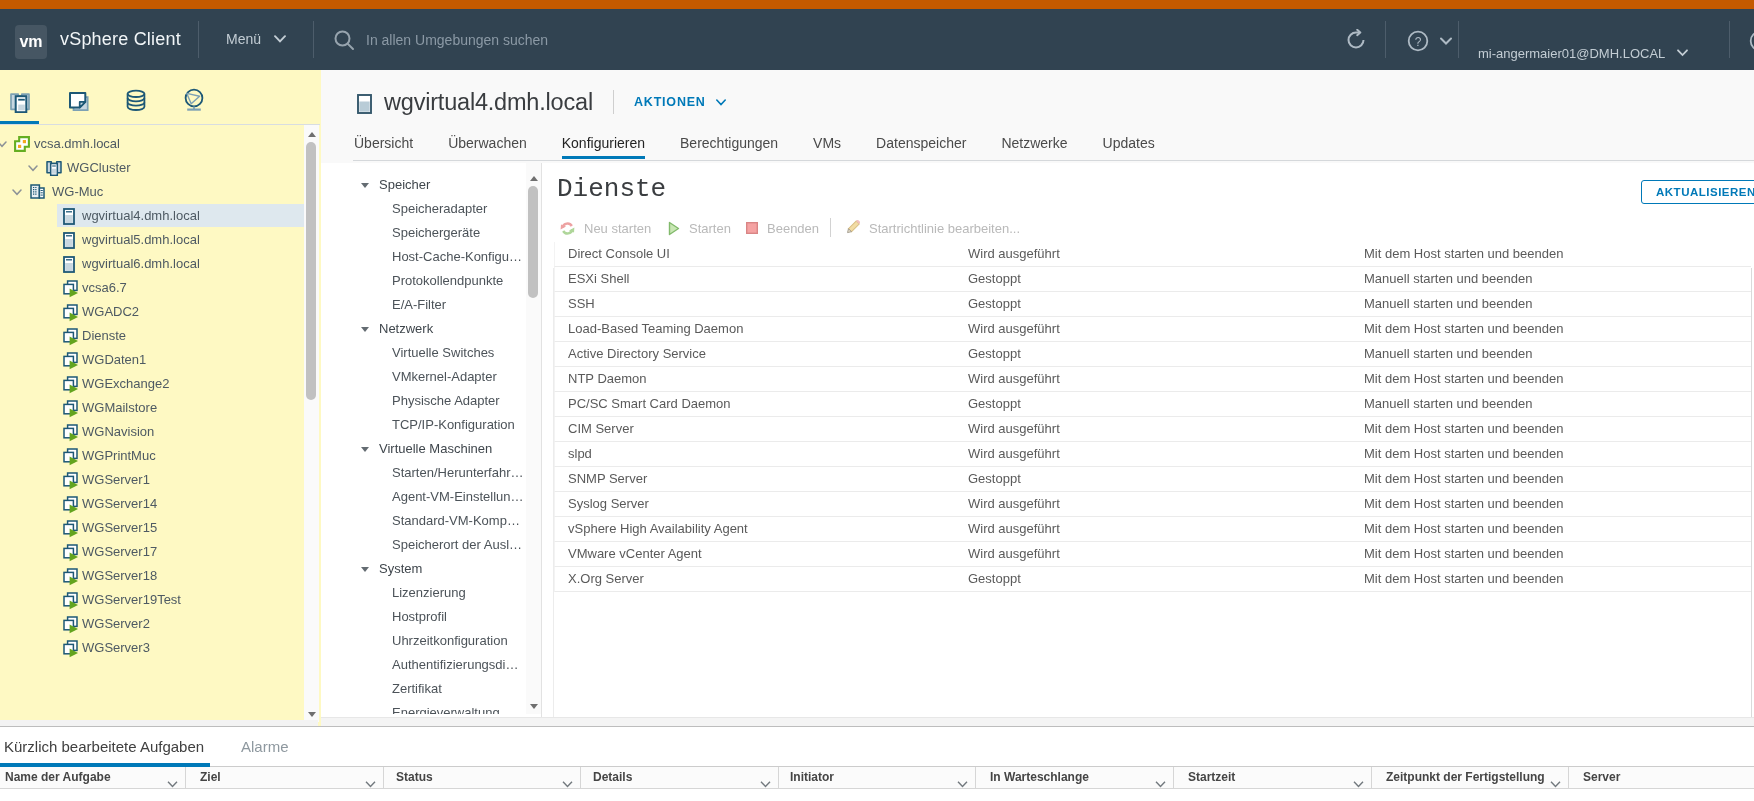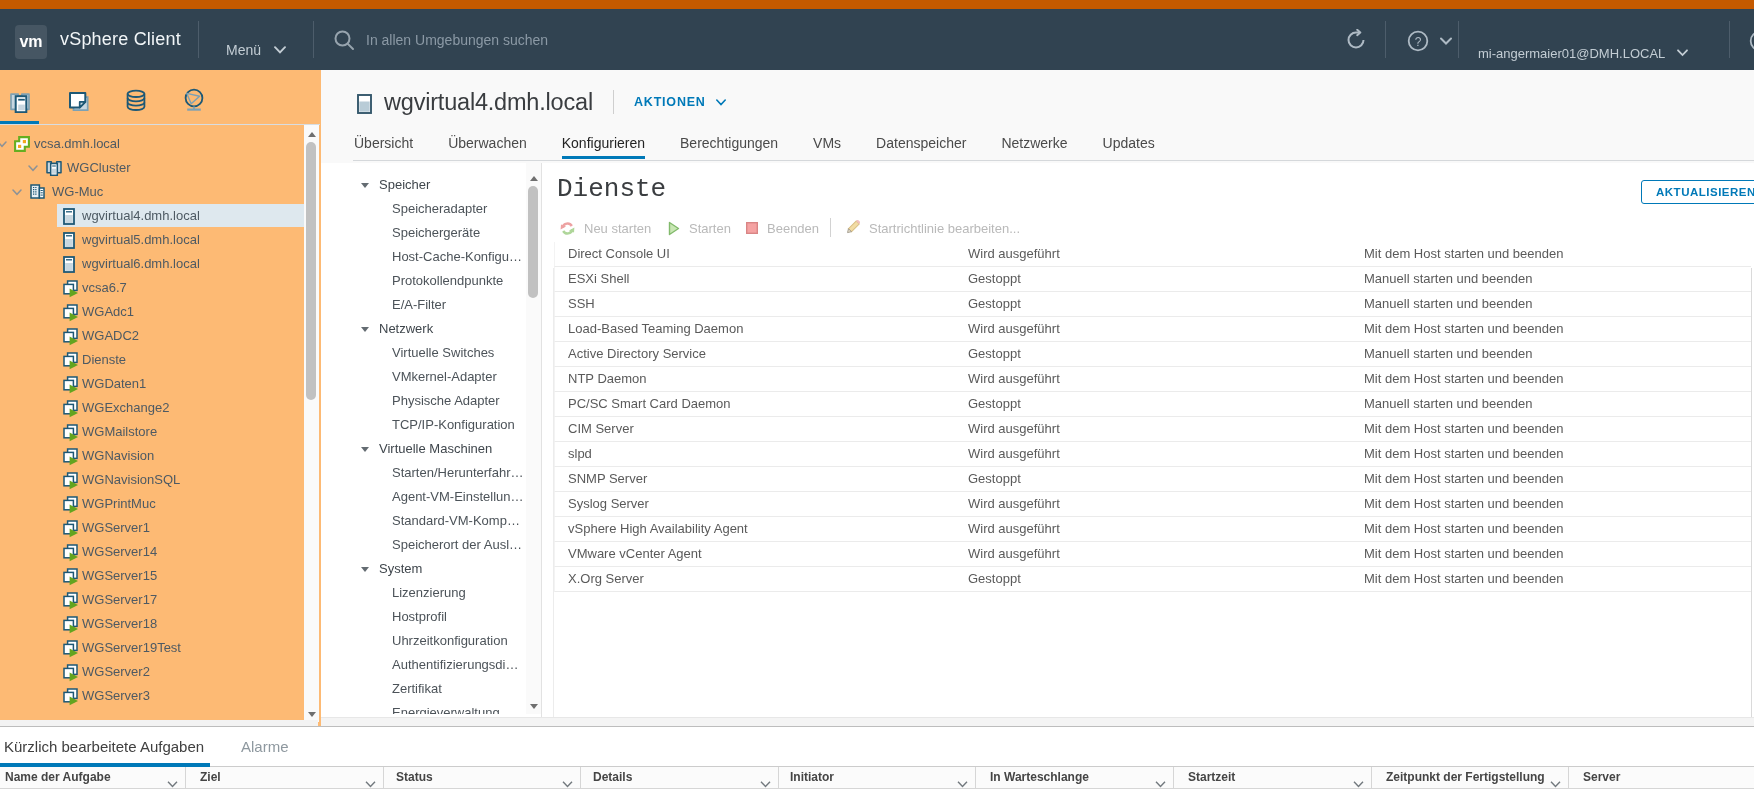--- a/index.html
+++ b/index.html
@@ -8,28 +8,28 @@
   .abs { position:absolute; }
   #stage { position:relative; width:1754px; height:801px; overflow:hidden; }
 
   
   #orange-bar { left:0; top:0; width:1754px; height:9px; background:#C55A00; }
   #topbar { left:0; top:9px; width:1754px; height:61px; background:#314351; }
   #logo-box { left:15px; top:16px; width:32px; height:34px; background:#465663; border-radius:4px;
     color:#fff; font-weight:bold; font-size:16px; text-align:center; line-height:34px; }
   #product-name { left:60px; top:0; height:61px; line-height:61px; color:#F2F6F8; font-size:18px; font-weight:400; letter-spacing:.2px; }
   .topbar-sep { width:1px; top:12px; height:37px; background:#4D5D6B; }
-  #menu-btn { left:226px; top:0; height:61px; line-height:61px; color:#C3CDD4; font-size:14px; cursor:pointer;margin-top:11px; }
+  #menu-btn { left:226px; top:0; height:61px; line-height:61px; color:#C3CDD4; font-size:14px; cursor:pointer; }
   #menu-btn .lbl { display:inline-block; }
   #search-box { left:333px; top:0; height:61px; display:flex; align-items:center; }
   #search-placeholder { color:#8B99A5; font-size:14px; margin-left:11px; }
   #user-menu { color:#C3CDD4; font-size:13px; }
 
   
-  #sidebar { left:0; top:70px; width:354px; height:656px; background:#fdba74; border-right:1px solid #E7ECEF; }
+  #sidebar { left:0; top:70px; width:354px; height:656px; background:#fef9c3; border-right:1px solid #E7ECEF; }
   .side-tab { top:12px; width:40px; height:40px; display:flex; align-items:center; justify-content:center; cursor:pointer; }
   #side-tabs-underline { left:0; top:51px; width:39px; height:4px; background:#0079B8; }
   #side-tabs-border { left:0; top:54px; width:320px; height:1px; background:#D8DDE1; }
   #tree { position:absolute; left:0; top:62px; width:304px; height:588px; overflow:hidden; }
   .tree-row { position:relative; height:24px; line-height:24px; font-size:13px; color:#4E5A63; white-space:nowrap; cursor:pointer; }
   .tree-row .hl { position:absolute; left:57px; right:0; top:0; bottom:1px; background:#DEE8EE; display:none; }
   .tree-row.selected .hl { display:block; }
   .tree-row .chev { position:absolute; top:9px; line-height:0; } .tree-row .chev svg { display:block; }
   .tree-row .t-icon { position:absolute; top:3.5px; line-height:0; } .tree-row .t-icon svg { display:block; }
   .tree-row .t-label { position:absolute; top:0; }
@@ -267,30 +267,20 @@
           <span class="t-label" style="left:82px">vcsa6.7</span>
         </div>
         <div class="tree-row">
           <span class="t-icon" style="left:63px">
             <svg width="17" height="18" viewBox="0 0 17 18">
               <rect x="4.6" y="1" width="9.4" height="9.4" fill="#fff" stroke="#1D5876" stroke-width="1.5"></rect>
      <rect x="1" y="4.4" width="9.4" height="9.4" fill="#fff" stroke="#1D5876" stroke-width="1.5"></rect>
      <path d="M6.6 8.6 L15 12.9 L6.6 17.2 Z" fill="#63A41F"></path>
             </svg>
           </span>
-          <span class="t-label" style="left:82px">WGAdc1</span>
-        </div>
-        <div class="tree-row">
-          <span class="t-icon" style="left:63px">
-            <svg width="17" height="18" viewBox="0 0 17 18">
-              <rect x="4.6" y="1" width="9.4" height="9.4" fill="#fff" stroke="#1D5876" stroke-width="1.5"></rect>
-     <rect x="1" y="4.4" width="9.4" height="9.4" fill="#fff" stroke="#1D5876" stroke-width="1.5"></rect>
-     <path d="M6.6 8.6 L15 12.9 L6.6 17.2 Z" fill="#63A41F"></path>
-            </svg>
-          </span>
           <span class="t-label" style="left:82px">WGADC2</span>
         </div>
         <div class="tree-row">
           <span class="t-icon" style="left:63px">
             <svg width="17" height="18" viewBox="0 0 17 18">
               <rect x="4.6" y="1" width="9.4" height="9.4" fill="#fff" stroke="#1D5876" stroke-width="1.5"></rect>
      <rect x="1" y="4.4" width="9.4" height="9.4" fill="#fff" stroke="#1D5876" stroke-width="1.5"></rect>
      <path d="M6.6 8.6 L15 12.9 L6.6 17.2 Z" fill="#63A41F"></path>
             </svg>
           </span>
@@ -328,30 +318,20 @@
         </div>
         <div class="tree-row">
           <span class="t-icon" style="left:63px">
             <svg width="17" height="18" viewBox="0 0 17 18">
               <rect x="4.6" y="1" width="9.4" height="9.4" fill="#fff" stroke="#1D5876" stroke-width="1.5"></rect>
      <rect x="1" y="4.4" width="9.4" height="9.4" fill="#fff" stroke="#1D5876" stroke-width="1.5"></rect>
      <path d="M6.6 8.6 L15 12.9 L6.6 17.2 Z" fill="#63A41F"></path>
             </svg>
           </span>
           <span class="t-label" style="left:82px">WGNavision</span>
-        </div>
-        <div class="tree-row">
-          <span class="t-icon" style="left:63px">
-            <svg width="17" height="18" viewBox="0 0 17 18">
-              <rect x="4.6" y="1" width="9.4" height="9.4" fill="#fff" stroke="#1D5876" stroke-width="1.5"></rect>
-     <rect x="1" y="4.4" width="9.4" height="9.4" fill="#fff" stroke="#1D5876" stroke-width="1.5"></rect>
-     <path d="M6.6 8.6 L15 12.9 L6.6 17.2 Z" fill="#63A41F"></path>
-            </svg>
-          </span>
-          <span class="t-label" style="left:82px">WGNavisionSQL</span>
         </div>
         <div class="tree-row">
           <span class="t-icon" style="left:63px">
             <svg width="17" height="18" viewBox="0 0 17 18">
               <rect x="4.6" y="1" width="9.4" height="9.4" fill="#fff" stroke="#1D5876" stroke-width="1.5"></rect>
      <rect x="1" y="4.4" width="9.4" height="9.4" fill="#fff" stroke="#1D5876" stroke-width="1.5"></rect>
      <path d="M6.6 8.6 L15 12.9 L6.6 17.2 Z" fill="#63A41F"></path>
             </svg>
           </span>
           <span class="t-label" style="left:82px">WGPrintMuc</span>

